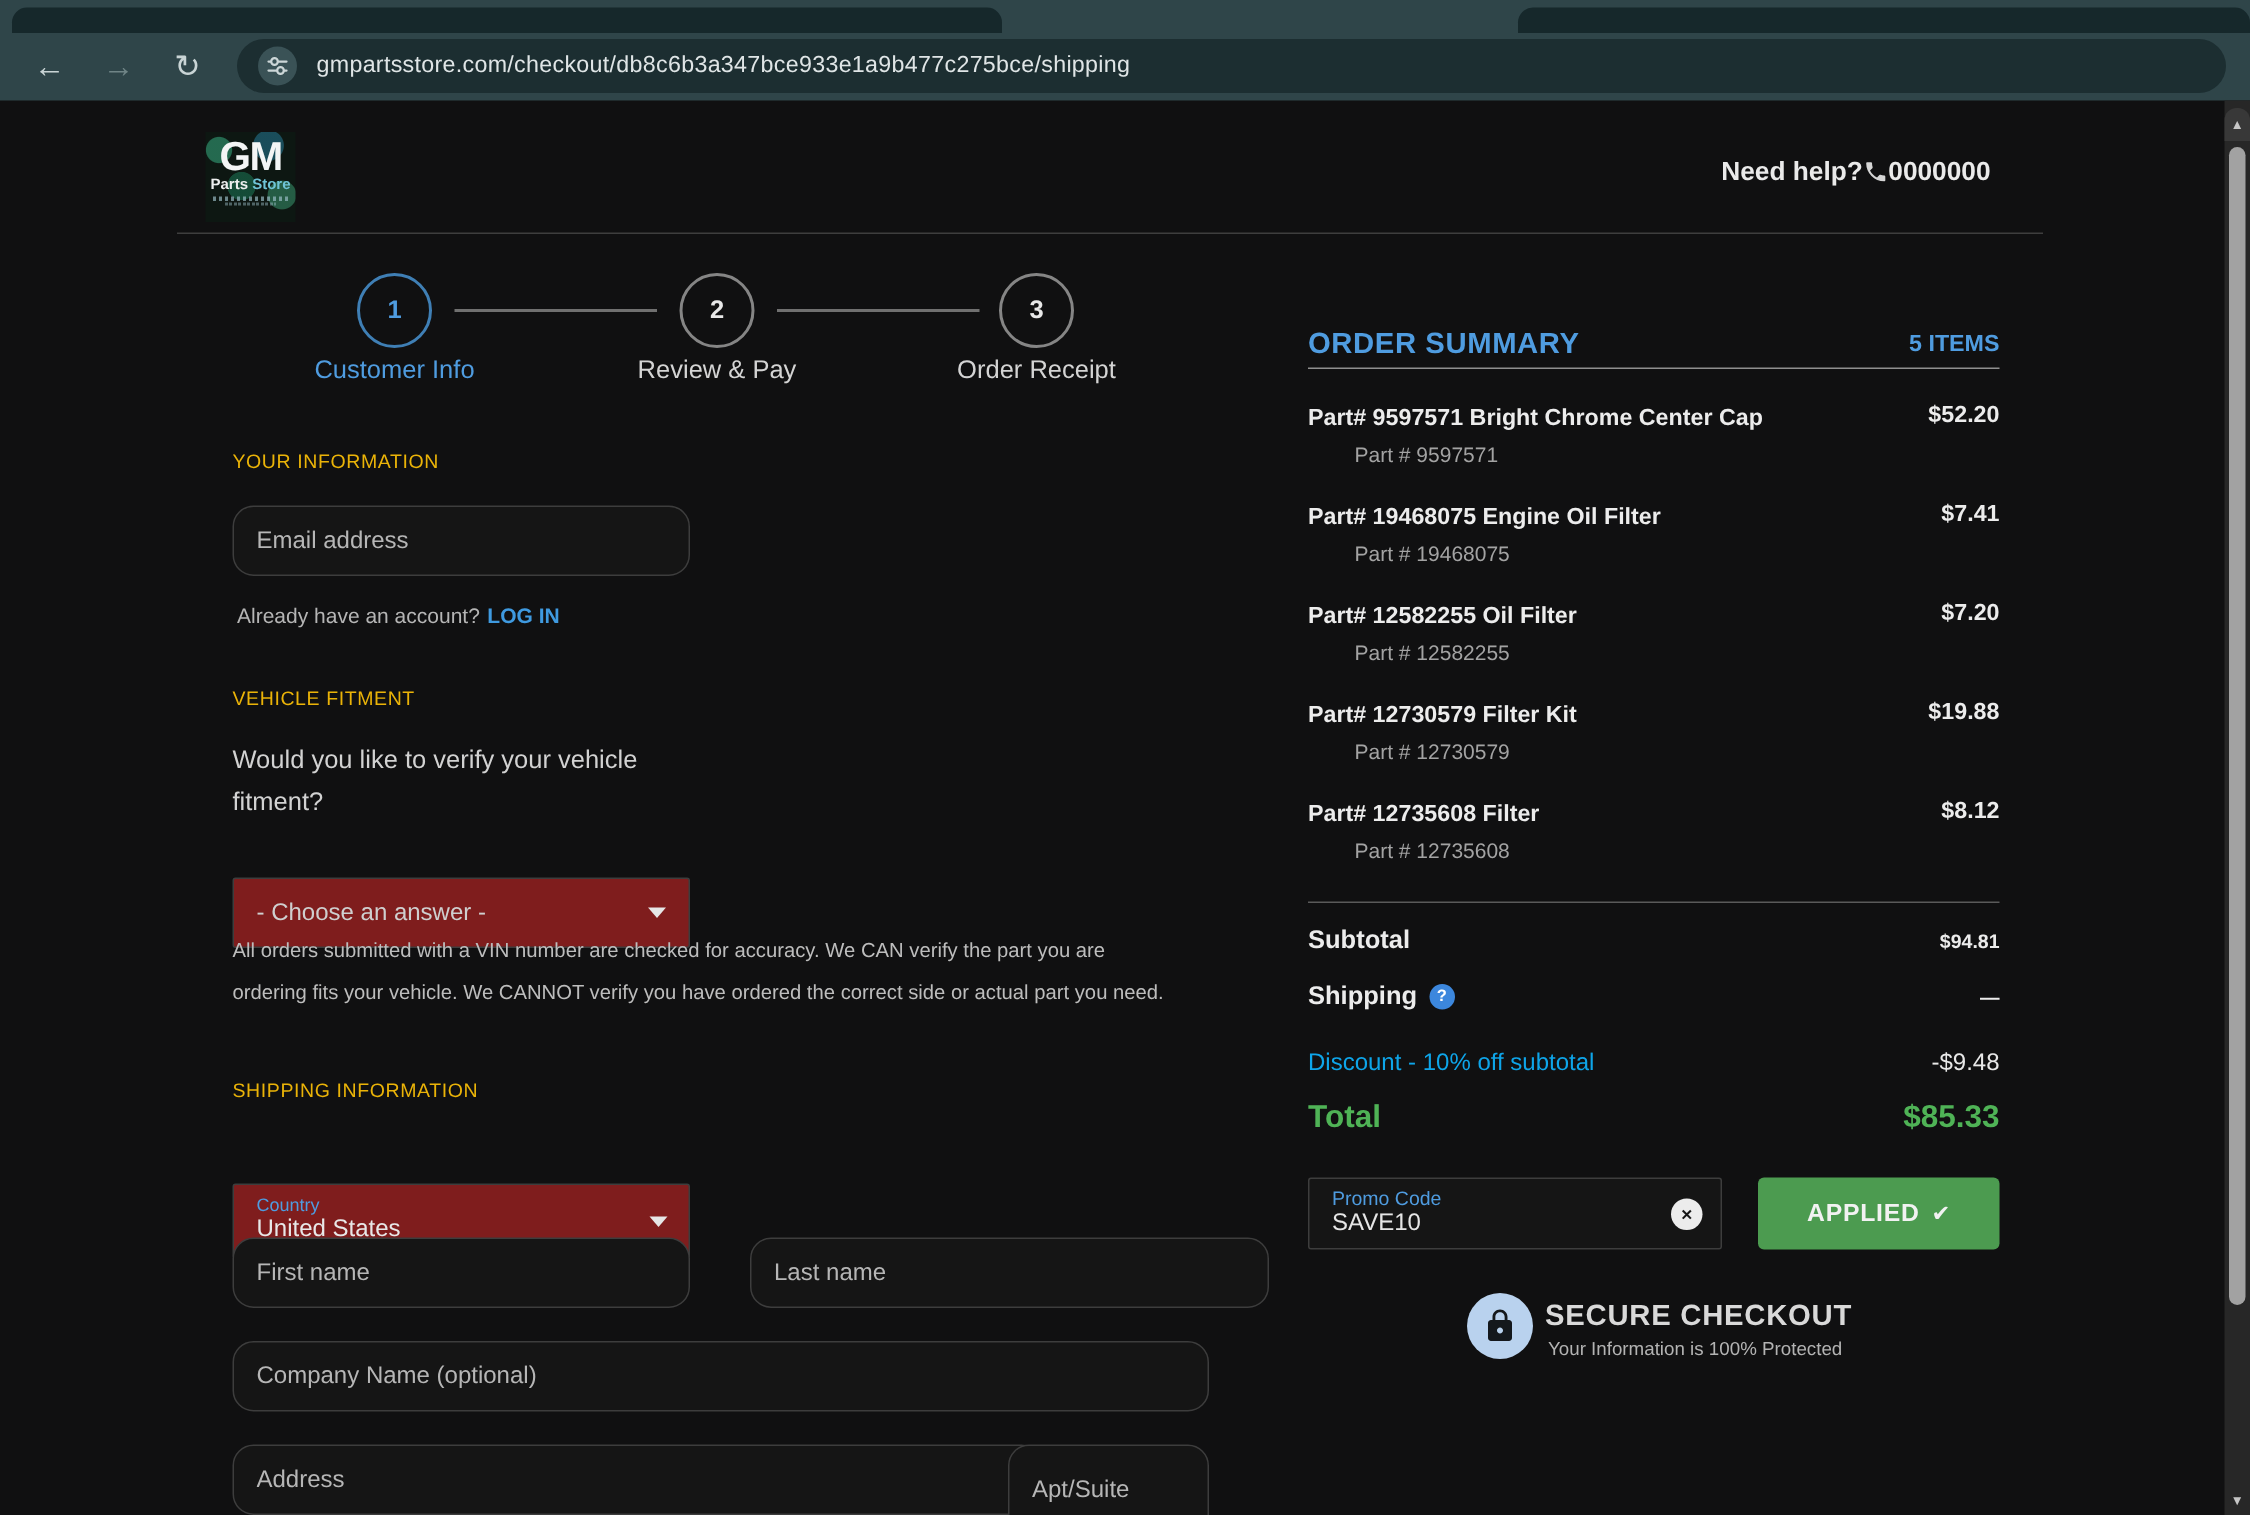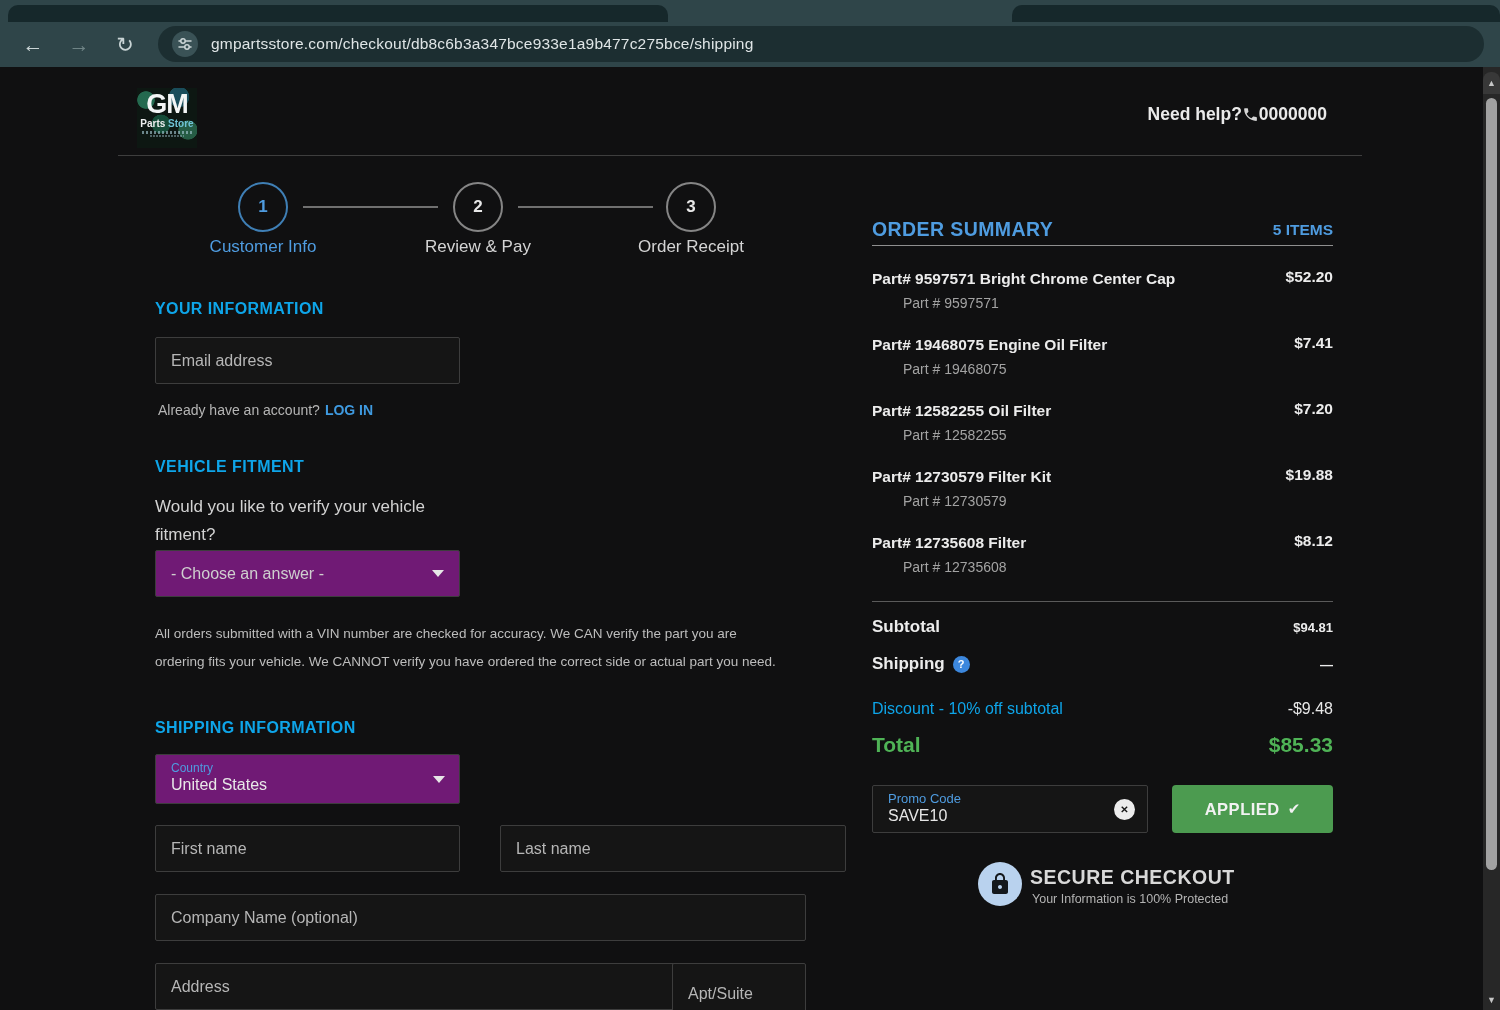--- a/index.html
+++ b/index.html
@@ -55,29 +55,29 @@
   
   .step-circle{top:182px;width:50px;height:50px;border-radius:50%;box-sizing:border-box;
                border:2px solid #858585;display:flex;align-items:center;justify-content:center;
                font-size:17px;font-weight:700;color:#e8e8e8;}
   .step-circle.active{border-color:#3f7fb5;color:#4f9ce0;}
   .step-line{top:206px;height:2px;background:#707070;}
   .step-label{top:237px;width:186px;text-align:center;font-size:17px;color:#d4d4d4;}
   .step-label.active{color:#4f9ce0;}
 
   
-  .sec-h{font-size:16px;font-weight:700;color:#0ea5e9;letter-spacing:.4px;}
-  .tinput{background:#151515;border:1px solid #3d3d3d;border-radius:2px;color:#e4e4e4;
+  .sec-h{font-size:13px;font-weight:400;color:#eab308;letter-spacing:.4px;}
+  .tinput{background:#151515;border:1px solid #3d3d3d;border-radius:14px;color:#e4e4e4;
           font-size:16px;padding:0 15px;font-family:inherit;box-sizing:border-box;outline:none;}
   .tinput::placeholder{color:#b6b6b6;opacity:1;}
   .loginline{font-size:14px;color:#b5b5b5;}
   .loginline a{color:#3f9ae0;font-weight:700;text-decoration:none;margin-left:5px;cursor:pointer;}
   .question{width:300px;font-size:17px;color:#d2d2d2;line-height:28px;}
-  .selectbox{background:#701a75;border:1px solid #3d3d3d;border-radius:2px;box-sizing:border-box;
-             cursor:pointer;}
+  .selectbox{background:#7f1d1d;border:1px solid #3d3d3d;border-radius:2px;box-sizing:border-box;
+             cursor:pointer;margin-top:35px;}
   .sel-value{font-size:16px;color:#cfcfcf;}
   .caret{width:0;height:0;border-left:6px solid transparent;border-right:6px solid transparent;
          border-top:7px solid #e6e6e6;}
   .disclaimer{width:632px;font-size:13.5px;color:#bdbdbd;line-height:27.5px;}
   .ctry-label{font-size:12px;color:#4f9ce0;line-height:14px;}
   .ctry-value{font-size:16px;color:#e8e8e8;line-height:20px;}
 
   
   .os-title{font-size:19.5px;font-weight:700;color:#4f9ce0;letter-spacing:.4px;}
   .os-count{width:133px;text-align:right;font-size:15.5px;font-weight:700;color:#4f9ce0;}

